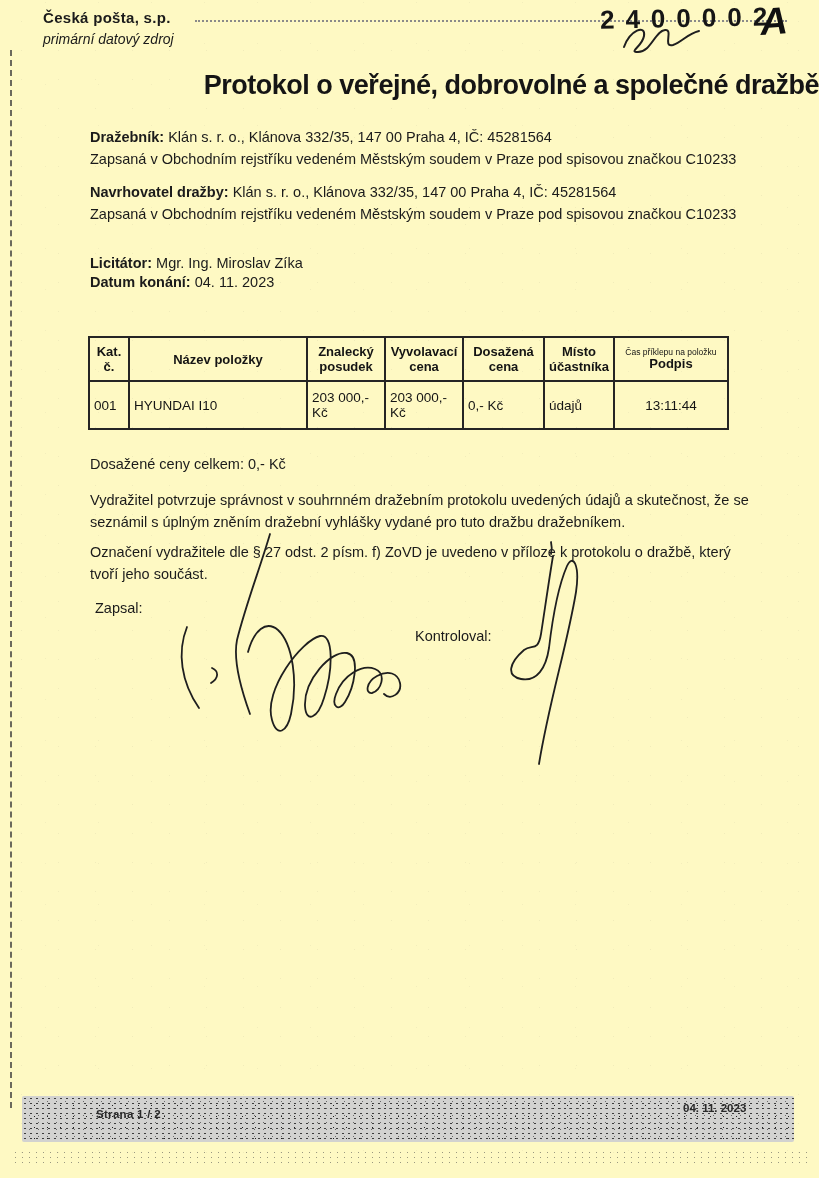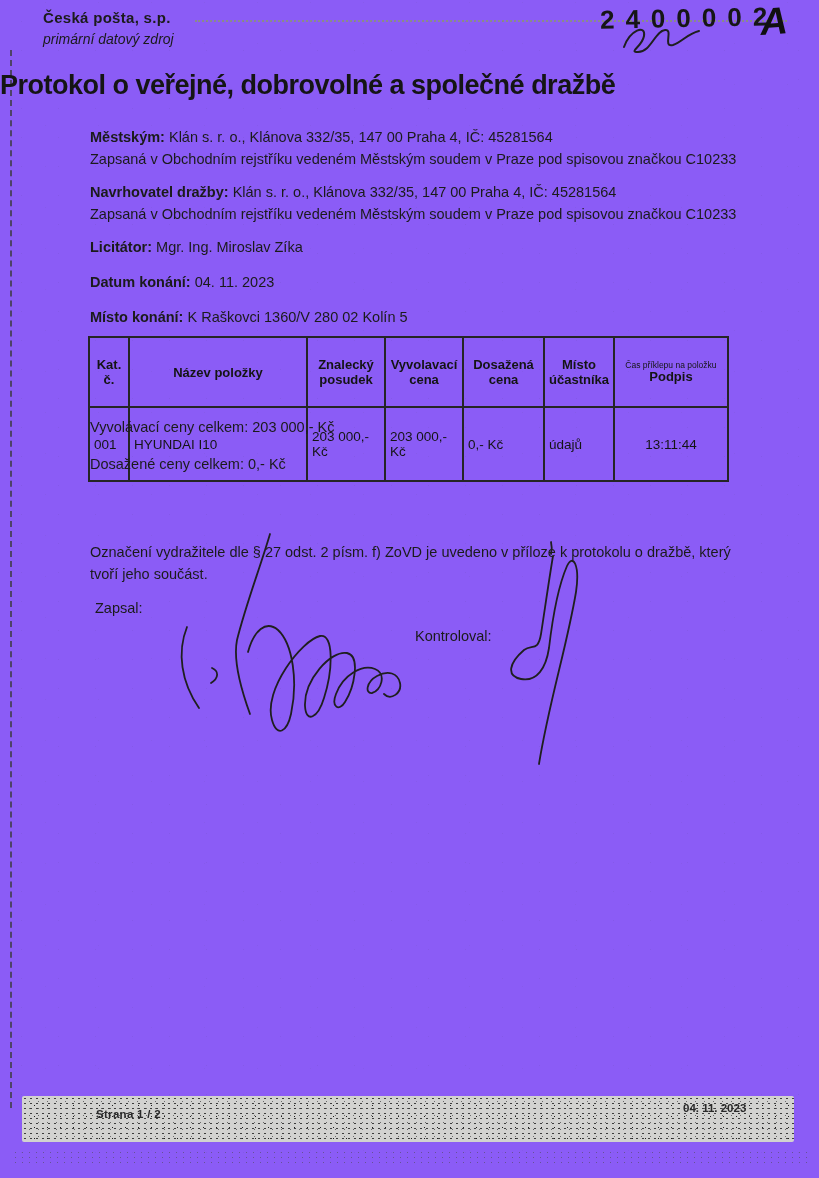--- a/index.html
+++ b/index.html
@@ -1,19 +1,19 @@
 <!DOCTYPE html>
 <html><head>
 <meta charset="utf-8">
 <style>
   html,body{margin:0;padding:0;background:#e8e8e8;}
   .page{
     position:relative;
     width:819px;height:1178px;
-    background:#8b5cf6;
+    background:#fef9c3;
     font-family:"Liberation Sans", sans-serif;
     color:#1b1b1b;
     overflow:hidden;
     margin:0 auto;
   }
   
   .page::after{
     content:"";
     position:absolute;inset:0;
     background-image:
@@ -33,33 +33,33 @@
   .top-dotted-line{position:absolute;left:195px;top:20px;width:592px;border-top:2px dotted #8a8a8a;}
   .stamp-number{
     position:absolute;left:600px;top:3px;font-size:26px;font-weight:bold;
     letter-spacing:11px;transform:rotate(-1.2deg);color:#161616;
   }
   .stamp-letter{
     position:absolute;left:760px;top:0px;font-size:38px;font-weight:bold;
     font-style:italic;transform:rotate(-4deg);color:#101010;
   }
   .doc-title{
-    position:absolute;left:0;top:70px;width:819px;text-align:left;
+    position:absolute;left:0;top:70px;width:819px;text-align:right;
     font-size:27px;font-weight:600;letter-spacing:-0.5px;color:#151515;
   }
   .info-block{position:absolute;left:90px;width:680px;font-size:14.5px;line-height:22px;}
   .info-label{font-weight:bold;}
-  .ib-1{top:126px;} .ib-2{top:181px;} .ib-3{top:236px;} .ib-4{top:271px;} .ib-5{top:306px;}
+  .ib-1{top:126px;} .ib-2{top:181px;} .ib-3{top:252px;} .ib-4{top:271px;} .ib-5{top:306px;}
 
   table.auction{
     position:absolute;left:88px;top:336px;border-collapse:collapse;
     font-size:13px;color:#141414;
   }
   table.auction th, table.auction td{
-    border:2px solid #252525;padding:19px 4px;vertical-align:middle;
+    border:2px solid #252525;padding:6px 4px;vertical-align:middle;
   }
   table.auction th{font-weight:bold;text-align:center;font-size:13px;line-height:15px;}
   table.auction td{height:34px;font-size:13.5px;}
   .th-small{display:block;font-weight:normal;font-size:8.5px;line-height:10px;}
   .th-main{display:block;font-weight:bold;font-size:13px;line-height:14px;}
   .td-center{text-align:left;}
   .td-time{vertical-align:top;text-align:center;font-size:9px;padding-top:2px;}
 
   .totals-line{position:absolute;left:90px;font-size:14.5px;}
   .tl-1{top:419px;} .tl-2{top:456px;}
@@ -103,35 +103,32 @@
 
   <div class="org-name">Česká pošta, s.p.</div>
   <div class="org-subtitle">primární datový zdroj</div>
   <div class="top-dotted-line"></div>
   <div class="stamp-number">2400002</div>
   <div class="stamp-letter">A</div>
 
   <div class="doc-title">Protokol o veřejné, dobrovolné a společné dražbě</div>
 
   <div class="info-block ib-1">
-    <span class="info-label">Městským:</span><span> Klán s. r. o., Klánova 332/35, 147 00 Praha 4, IČ: 45281564</span><br>
+    <span class="info-label">Dražebník:</span><span> Klán s. r. o., Klánova 332/35, 147 00 Praha 4, IČ: 45281564</span><br>
     <span>Zapsaná v Obchodním rejstříku vedeném Městským soudem v Praze pod spisovou značkou C10233</span>
   </div>
   <div class="info-block ib-2">
     <span class="info-label">Navrhovatel dražby:</span><span> Klán s. r. o., Klánova 332/35, 147 00 Praha 4, IČ: 45281564</span><br>
     <span>Zapsaná v Obchodním rejstříku vedeném Městským soudem v Praze pod spisovou značkou C10233</span>
   </div>
   <div class="info-block ib-3">
     <span class="info-label">Licitátor:</span><span> Mgr. Ing. Miroslav Zíka</span>
   </div>
   <div class="info-block ib-4">
     <span class="info-label">Datum konání:</span><span> 04. 11. 2023</span>
-  </div>
-  <div class="info-block ib-5">
-    <span class="info-label">Místo konání:</span><span> K Raškovci 1360/V 280 02 Kolín 5</span>
   </div>
 
   <table class="auction">
     <colgroup>
       <col style="width:40px">
         <col style="width:178px">
         <col style="width:78px">
       <col style="width:78px">
         <col style="width:81px">
         <col style="width:62px">
@@ -157,23 +154,23 @@
         <td>HYUNDAI I10</td>
         <td>203 000,- Kč</td>
         <td>203 000,- Kč</td>
         <td>0,- Kč</td>
         <td class="td-center">údajů</td>
         <td class="td-time">13:11:44</td>
       </tr>
     </tbody>
   </table>
 
-  <div class="totals-line tl-1">Vyvolávací ceny celkem: 203 000,- Kč</div>
   <div class="totals-line tl-2">Dosažené ceny celkem: 0,- Kč</div>
 
+  <div class="body-par bp-1">Vydražitel potvrzuje správnost v souhrnném dražebním protokolu uvedených údajů a skutečnost, že se seznámil s úplným zněním dražební vyhlášky vydané pro tuto dražbu dražebníkem.</div>
   <div class="body-par bp-2">Označení vydražitele dle § 27 odst. 2 písm. f) ZoVD je uvedeno v příloze k protokolu o dražbě, který tvoří jeho součást.</div>
 
   <div class="sig-label sig-zapsal">Zapsal:</div>
   <div class="sig-label sig-kontroloval">Kontroloval:</div>
 
   <svg class="handwriting-svg" width="819" height="1178" viewBox="0 0 819 1178">
 
     <g>
       <path d="M 624 47 C 630 30 646 24 644 36 C 642 47 628 52 638 52 C 651 52 655 31 665 30 C 674 29 662 48 673 45 C 682 42 687 34 699 31" stroke-width="2"></path>
     </g>

